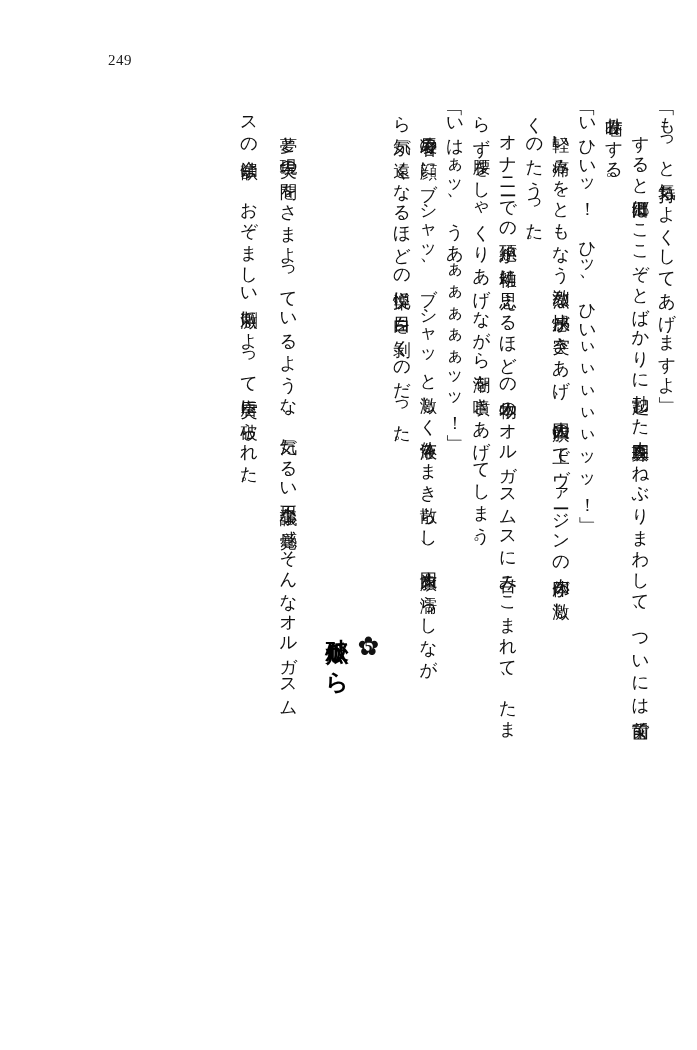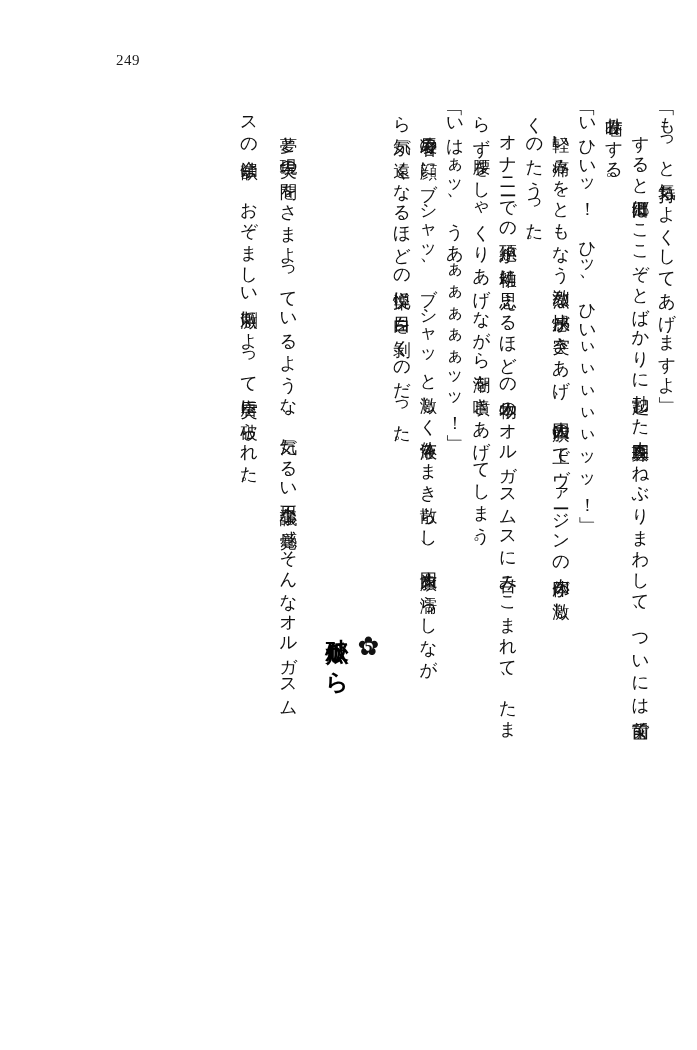--- a/index.html
+++ b/index.html
@@ -17,21 +17,21 @@
   }
   .page {
     position: relative;
     width: 697px;
     height: 1050px;
     background: #ffffff;
   }
   .page-number {
     position: absolute;
     top: 52px;
-    left: 116px;
+    left: 108px;
     font-size: 15px;
     letter-spacing: 0.5px;
     font-family: "Liberation Serif", "DejaVu Serif", serif;
     color: #1a1a1a;
   }
   .body-area {
     position: absolute;
     top: 104px;
     left: 60px;
     right: 22px;

